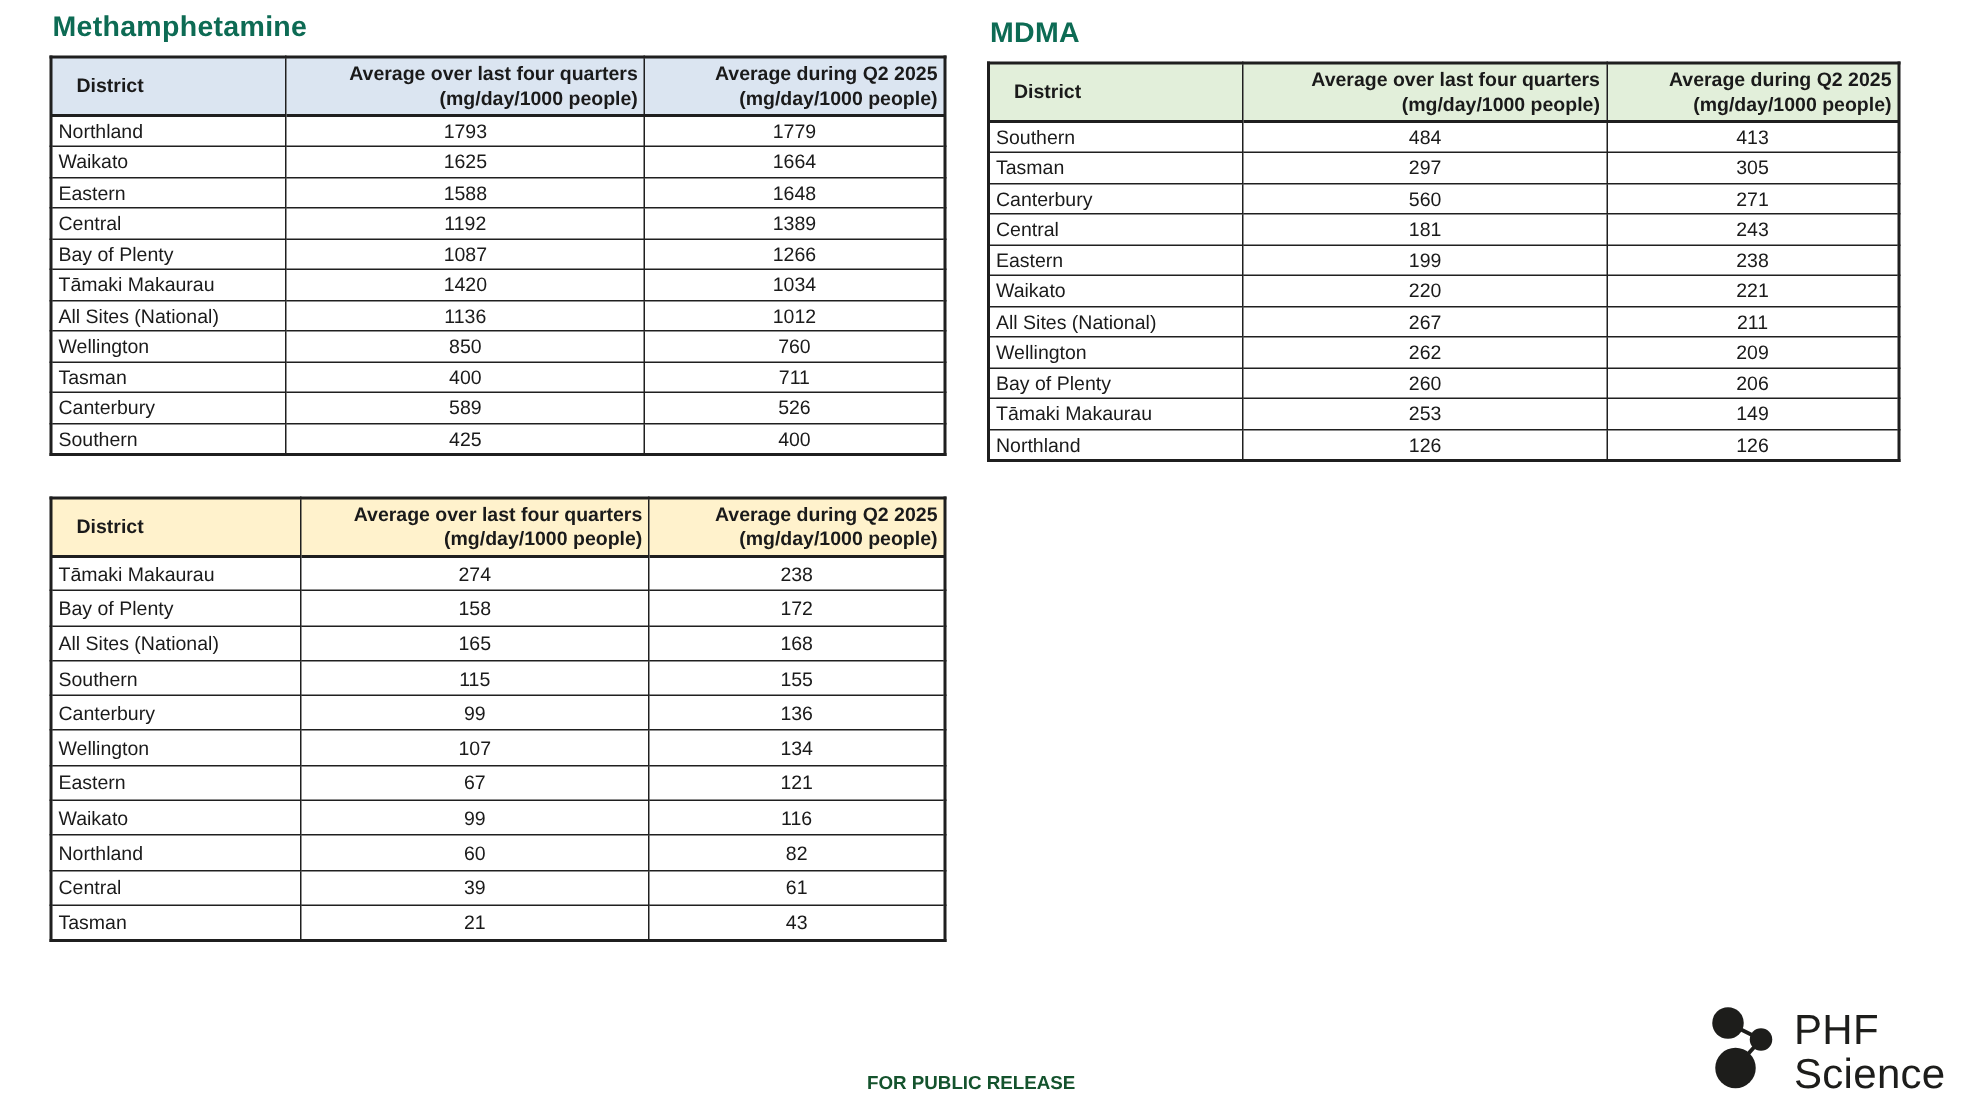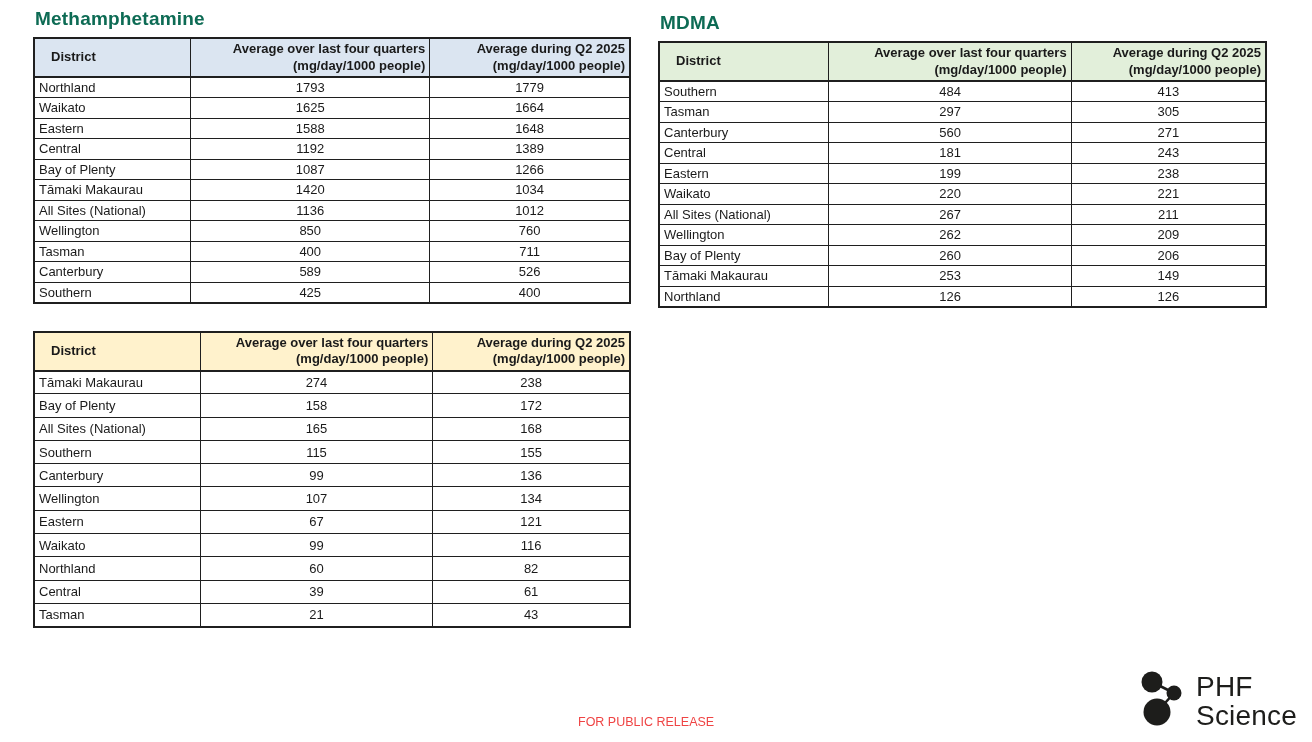--- a/index.html
+++ b/index.html
@@ -53,21 +53,22 @@
   .t-cocaine thead tr { background: var(--cocaine-header-bg, #fff2cc); }
 
   .t-meth    col.c1 { width: 26.3%; } .t-meth    col.c2 { width: 40.1%; } .t-meth    col.c3 { width: 33.6%; }
   .t-mdma    col.c1 { width: 28.0%; } .t-mdma    col.c2 { width: 39.9%; } .t-mdma    col.c3 { width: 32.1%; }
   .t-cocaine col.c1 { width: 27.9%; } .t-cocaine col.c2 { width: 39.0%; } .t-cocaine col.c3 { width: 33.1%; }
 
   .footer-note {
     position: absolute;
     left: 578px; top: 715px;
     font-size: 12.5px;
-    color: #ef4444;
+    color: #14532d;
+    font-weight: bold;
   }
 
   .brand {
     position: absolute;
     left: 1138px; top: 668px;
     display: flex; align-items: flex-end; gap: 8px;
   }
   .brand-mark { width: 50px; height: 62px; }
   .brand-text {
     font-size: 28px;

